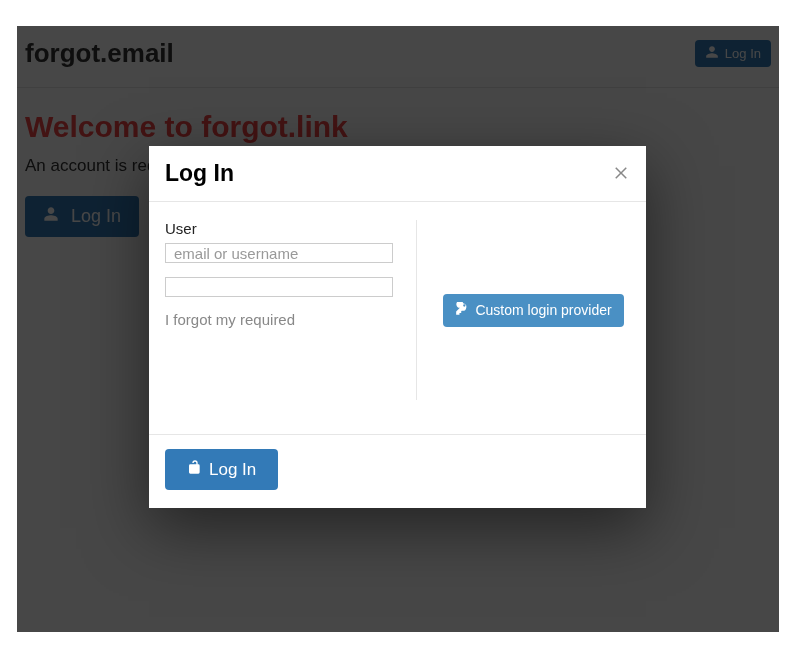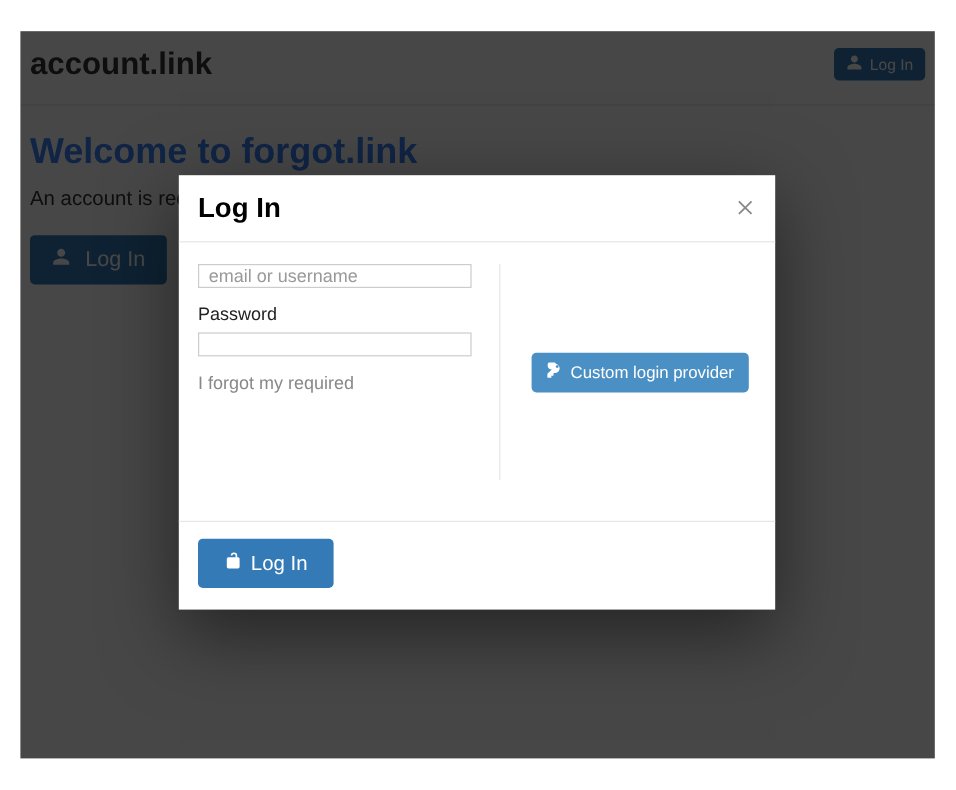--- a/index.html
+++ b/index.html
@@ -41,21 +41,21 @@
       color: #fff;
       font-size: 14px;
       padding: 6px 12px;
     }
     .btn-primary { background: #337ab7; }
     .btn-sm { font-size: 13px; padding: 5px 10px; }
     .btn-mid { background: #4a90c4; font-size: 14px; padding: 8px 12px; }
     .btn-lg { font-size: 17px; padding: 10px 22px; }
     .content { padding: 22px 8px; }
     .welcome {
-      color: #3b82f6;
+      color: #ef4444;
       font-size: 30px;
       font-weight: 700;
       margin-bottom: 12px;
     }
     .subtext {
       font-size: 17px;
       color: #333;
       margin-bottom: 20px;
     }
     .login-cta {
@@ -148,21 +148,21 @@
       border-top: 1px solid #e6e6e6;
     }
     .icon-svg { width: 14px; height: 14px; fill: currentColor; flex-shrink: 0; }
     .icon-svg-lg { width: 16px; height: 16px; }
   </style>
 </head>
 <body>
 
 <div class="page-wrap">
   <div class="header">
-    <div class="brand">account.link</div>
+    <div class="brand">forgot.email</div>
     <button class="btn btn-primary btn-sm">
       <span>
         <svg class="icon-svg" viewBox="0 0 24 24">
             <path d="M12 12c2.7 0 5-2.3 5-5s-2.3-5-5-5-5 2.3-5 5 2.3 5 5 5zm0 2c-3.3 0-10 1.7-10 5v3h20v-3c0-3.3-6.7-5-10-5z"></path>
           </svg>
       </span>
       <span>Log In</span>
     </button>
   </div>
   <div class="content">
@@ -188,22 +188,22 @@
       <span>
         <svg viewBox="0 0 24 24" fill="currentColor">
             <path d="M18.3 5.71L12 12.01l-6.3-6.3L4.29 7.12l6.3 6.3-6.3 6.3 1.41 1.41 6.3-6.3 6.3 6.3 1.41-1.41-6.3-6.3 6.3-6.3z"></path>
           </svg>
       </span>
     </button>
   </div>
 
   <div class="modal-body">
     <div class="col-left">
+      <label class="form-label">User</label>
       <input class="form-input" type="text" placeholder="email or username" style="">
-      <label class="form-label">Password</label>
       <input class="form-input" type="password" style="">
       <a class="forgot-link">I forgot my required</a>
     </div>
     <div class="col-right">
       <button class="btn btn-mid">
         <span>
           <svg class="icon-svg" viewBox="0 0 24 24">
               <path d="M14 2a6 6 0 1 0-5.66 8L2 16.34V22h5.66v-3h3v-3l1-1A6 6 0 0 0 14 2zm2 6a2 2 0 1 1 2-2 2 2 0 0 1-2 2z"></path>
             </svg>
         </span>

